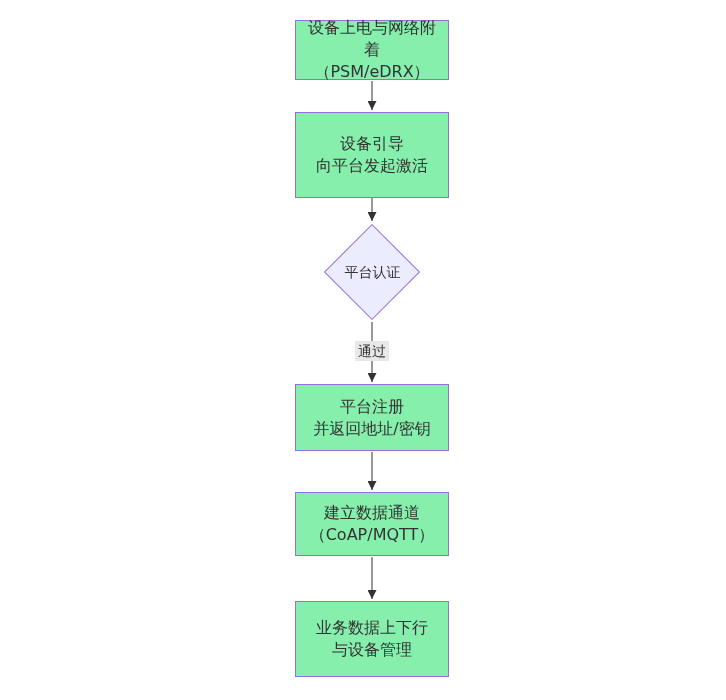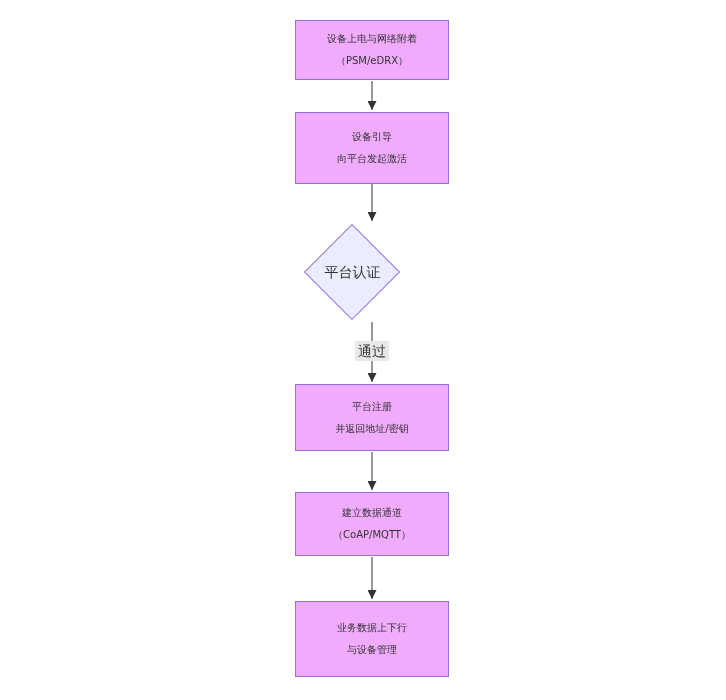--- a/index.html
+++ b/index.html
@@ -20,43 +20,43 @@
     left: 0;
     top: 0;
     width: 726px;
     height: 700px;
   }
   .node {
     position: absolute;
     left: 295px;
     width: 154px;
     box-sizing: border-box;
-    background: #f0abfc;
+    background: #86efac;
     border: 1px solid #9370DB;
     color: #333333;
     display: flex;
     align-items: center;
     justify-content: center;
     text-align: center;
-    font-size: 10px;
+    font-size: 16px;
     line-height: 22px;
   }
   .node .label {
     white-space: pre-line;
     padding: 2px 8px;
   }
   #node-power    { top: 20px;  height: 60px; }
-  #node-boot     { top: 112px; height: 72px; }
+  #node-boot     { top: 112px; height: 86px; }
   #node-register { top: 384px; height: 67px; }
   #node-channel  { top: 492px; height: 64px; }
   #node-business { top: 601px; height: 76px; }
 
   .diamond {
     position: absolute;
-    left: 304px;
+    left: 324px;
     top: 224px;
     width: 97px;
     height: 97px;
   }
   .diamond-shape {
     position: absolute;
     left: 14px;
     top: 14px;
     width: 68px;
     height: 68px;

